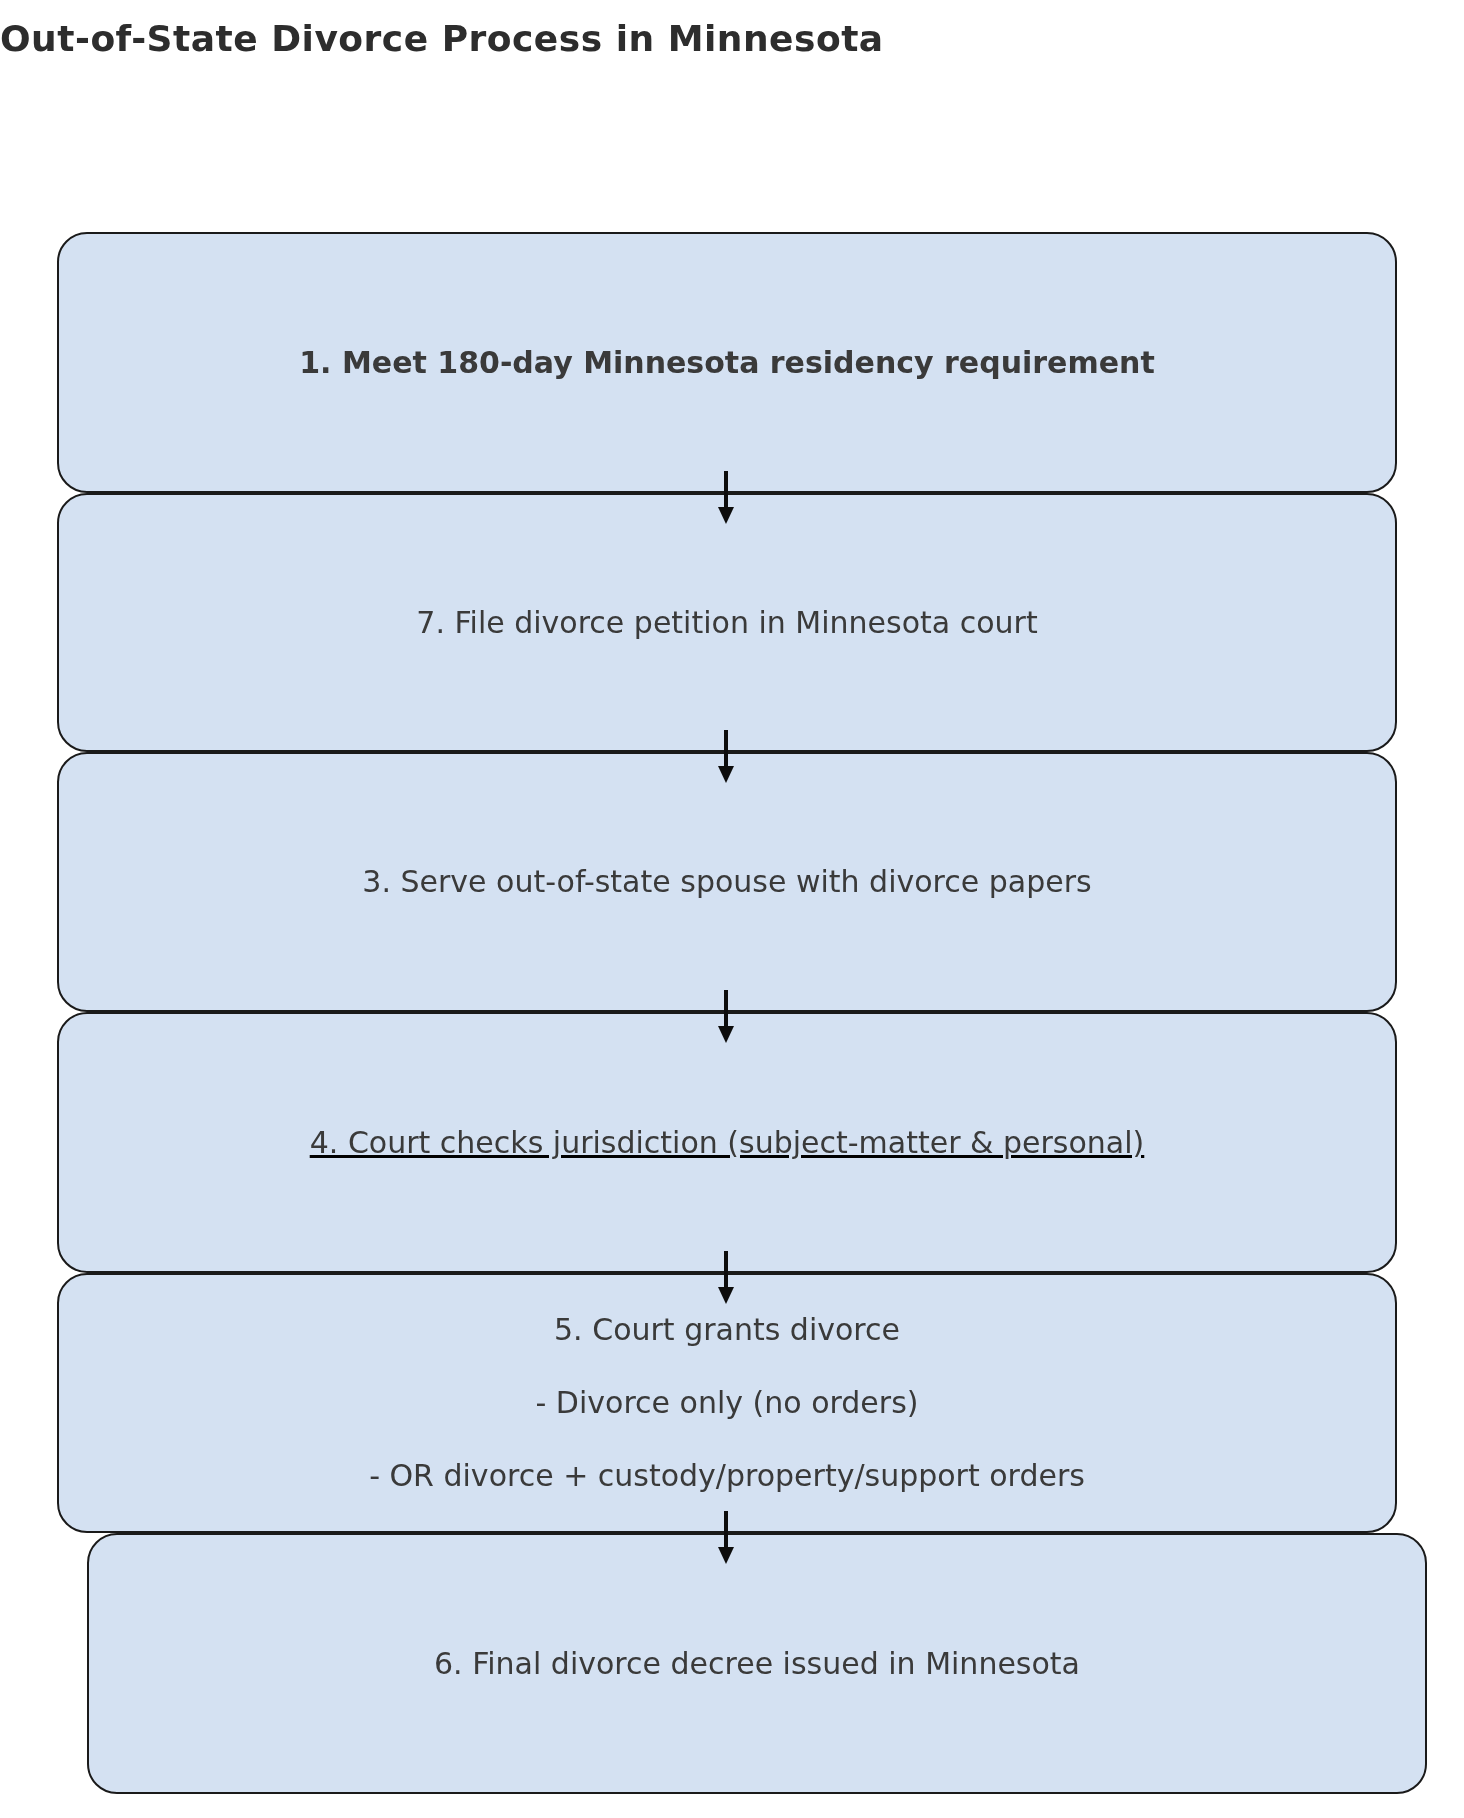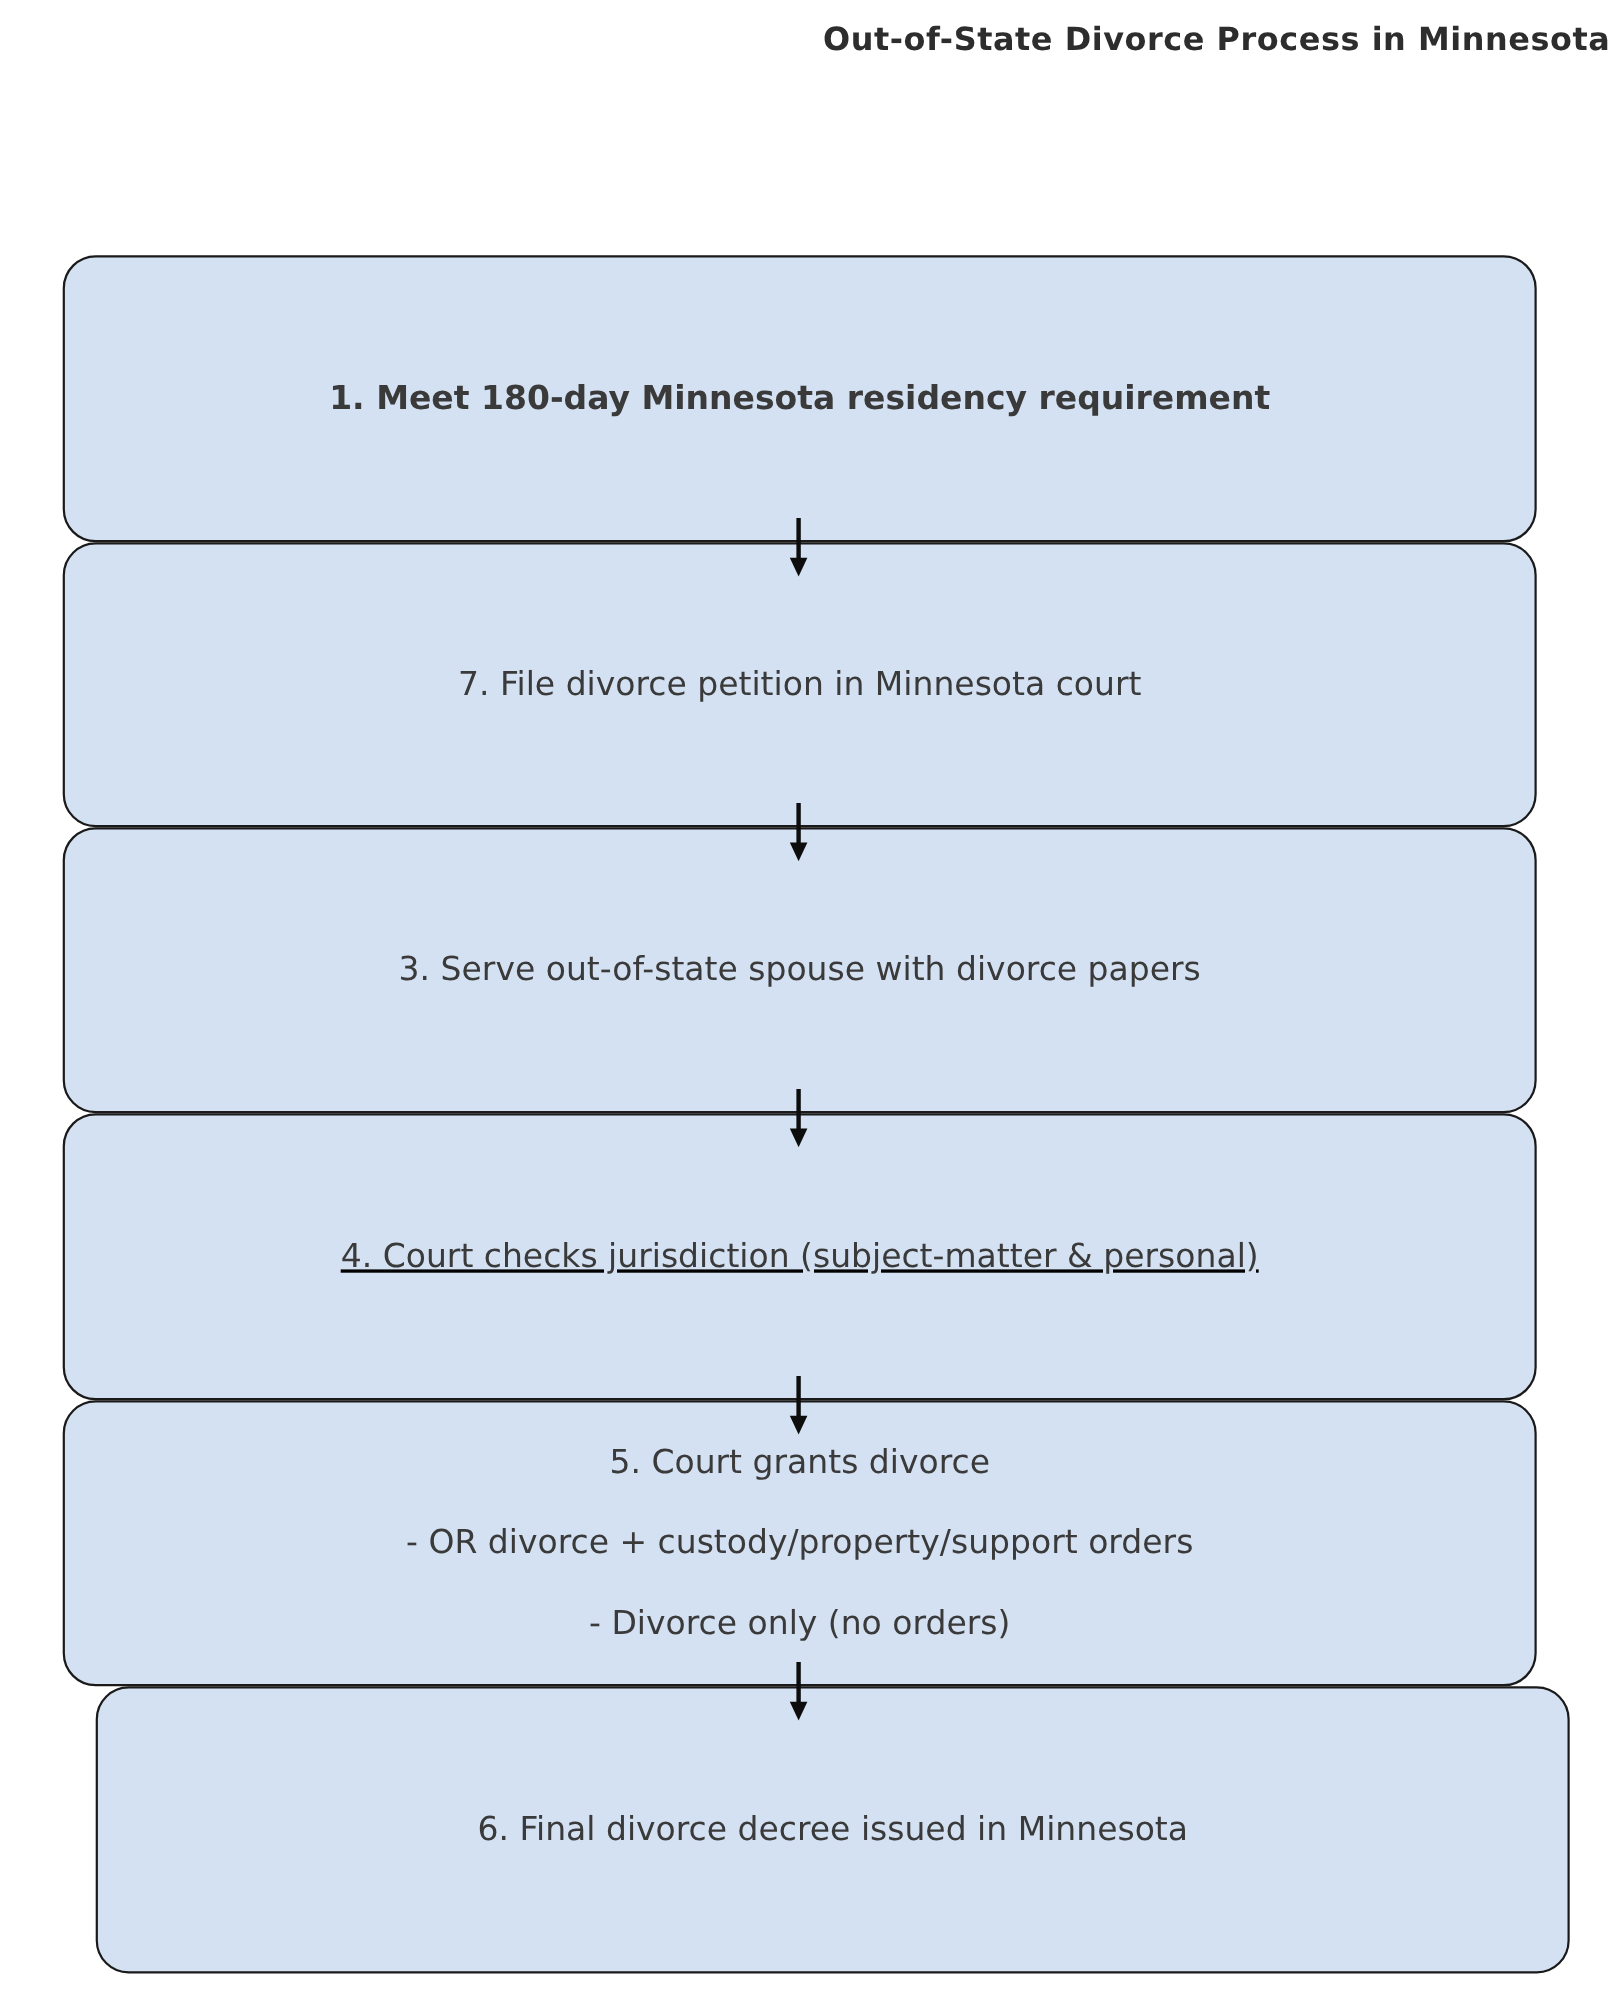--- a/index.html
+++ b/index.html
@@ -15,22 +15,22 @@
   body {
     width: 1464px; height: 1818px;
     position: relative;
     font-family: "DejaVu Sans", "Liberation Sans", sans-serif;
     overflow: hidden;
   }
   .canvas { position: absolute; inset: 0; }
   .diagram-title {
     position: absolute;
     top: 18px; left: 0; width: 100%;
-    text-align: right;
-    font-size: 29px;
+    text-align: left;
+    font-size: 36px;
     font-weight: bold;
     letter-spacing: 0.5px;
     color: var(--title);
   }
   .step {
     position: absolute;
     left: 57px;
     width: 1340px;
     background: var(--box_fill);
     border: 2.5px solid var(--box_border);
@@ -84,22 +84,22 @@
   <div class="step box3">
     <div class="line">3. Serve out-of-state spouse with divorce papers</div>
   </div>
 
   <div class="step box4">
     <div class="line">4. Court checks jurisdiction (subject-matter &amp; personal)</div>
   </div>
 
   <div class="step box5">
     <div class="line">5. Court grants divorce</div>
+    <div class="line">- Divorce only (no orders)</div>
     <div class="line">- OR divorce + custody/property/support orders</div>
-    <div class="line">- Divorce only (no orders)</div>
   </div>
 
   <div class="step box6">
     <div class="line">6. Final divorce decree issued in Minnesota</div>
   </div>
 
   <svg class="arrow arr1" viewBox="0 0 20 54" xmlns="http://www.w3.org/2000/svg">
     <line x1="10" y1="0" x2="10" y2="38" stroke="currentColor" stroke-width="4"></line>
     <polygon points="2,36 18,36 10,53" fill="currentColor"></polygon>
   </svg>

